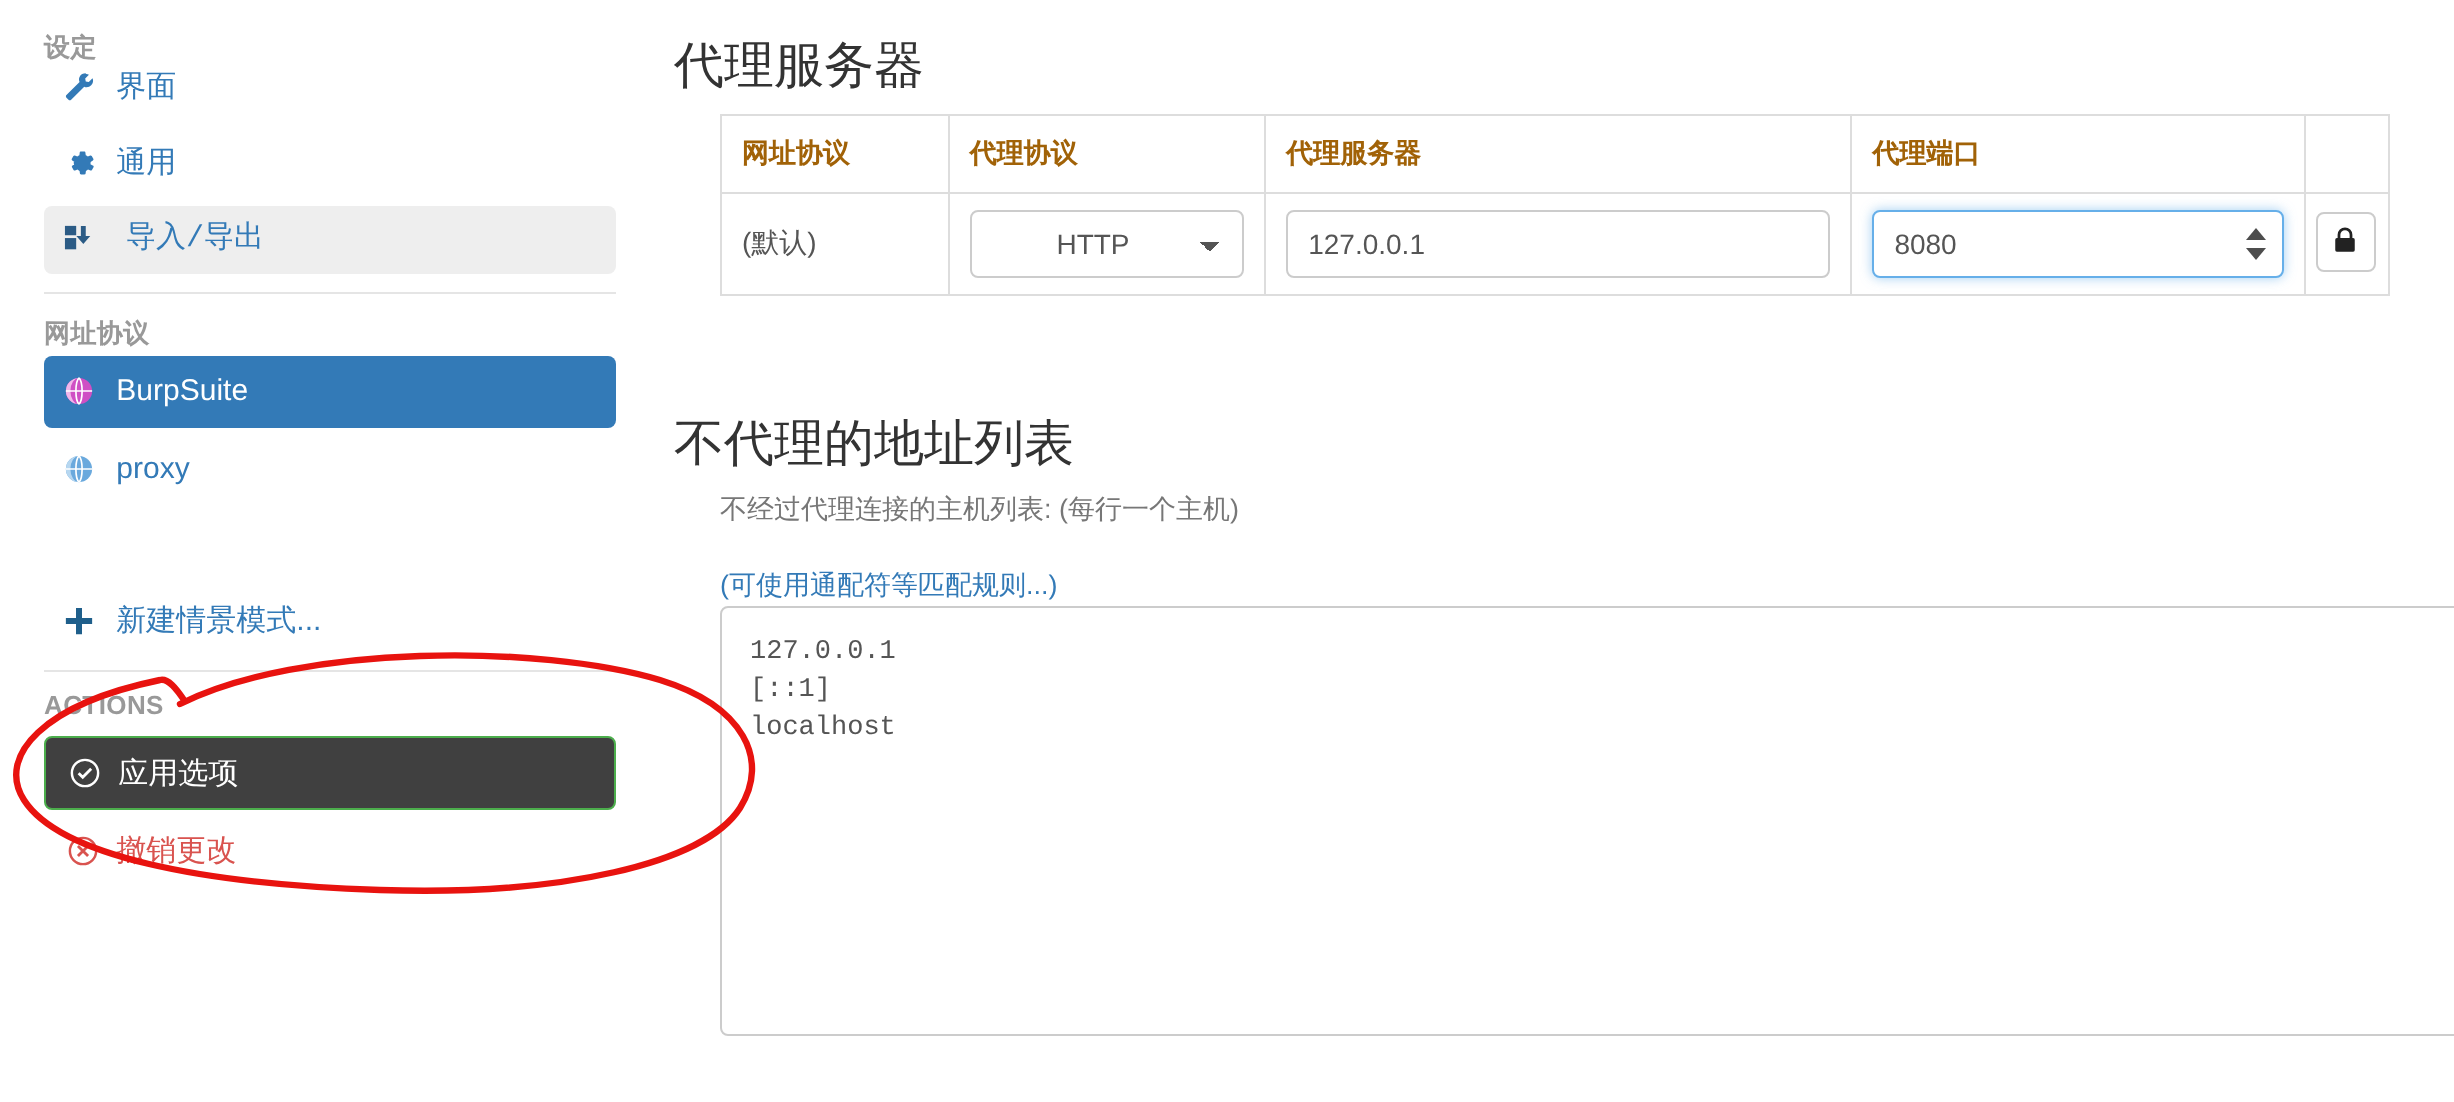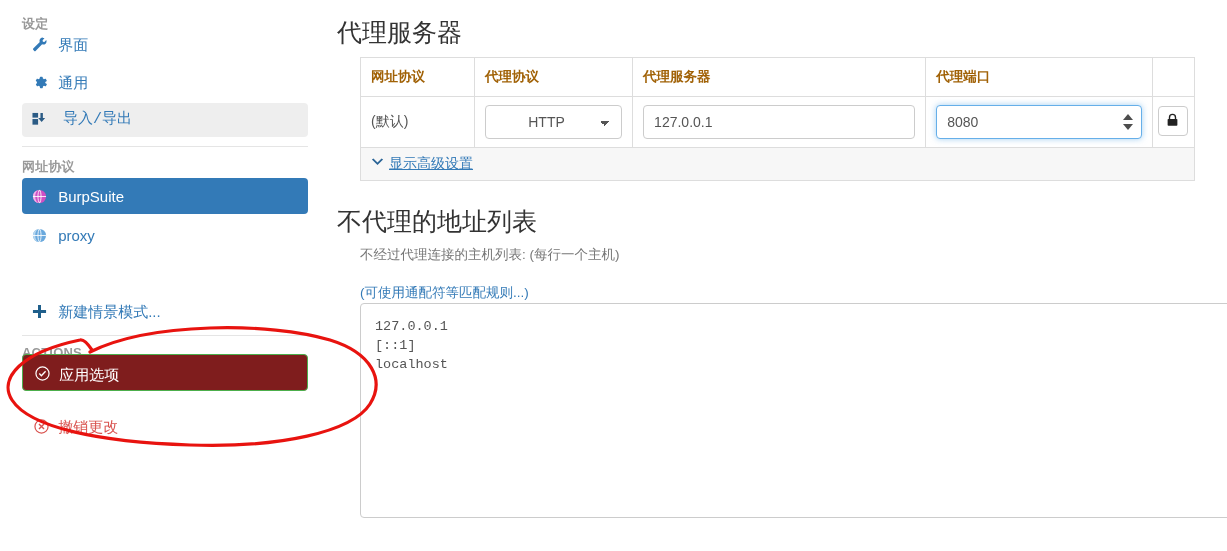--- a/index.html
+++ b/index.html
@@ -76,24 +76,24 @@
     background: #e5e5e5;
   }
 
   
   svg.ic { display:block; }
 
   
   #apply-btn {
     position: absolute;
     left: 22px;
-    top: 354px;
+    top: 368px;
     width: 286px;
     height: 37px;
-    background: #7f1d1d;
+    background: #404040;
     border: 1px solid #4cae4c;
     border-radius: 4px;
     box-sizing: border-box;
     color: #ffffff;
     font-size: 15px;
     line-height: 35px;
     white-space: nowrap;
     cursor: pointer;
   }
   #apply-btn .ico { display:inline-block; width:20px; margin-left:12px; vertical-align:middle; position:relative; top:-1px;}
@@ -445,31 +445,20 @@
           </td>
           <td class="lock-cell">
             <span class="lock-btn">
               <svg class="ic" width="13" height="15" viewBox="0 0 16 18" style="position:absolute;left:7px;top:6px;">
                 <path fill="none" stroke="#222222" stroke-width="1.7" d="M4.3 7.4V5.2a3.7 3.7 0 0 1 7.4 0v2.2"></path>
                 <rect x="2" y="7.2" width="12" height="8.4" rx="1" fill="#222222"></rect>
               </svg>
             </span>
           </td>
         </tr>
-        <tr>
-          <td class="adv-cell" colspan="5">
-            <span class="adv-link">
-              <span class="chev">
-                <svg class="ic" width="13" height="9" viewBox="0 0 14 9" style="display:inline-block;">
-                  <path fill="#2a6496" d="M1 1.2l6 6 6-6-1.6-0.9L7 4.6 2.6 0.3z"></path>
-                </svg>
-              </span><span>显示高级设置</span>
-            </span>
-          </td>
-        </tr>
       </tbody>
     </table>
 
     <div class="h1" id="bypass-title">不代理的地址列表</div>
 
     <div class="sub-text" id="bypass-hint">不经过代理连接的主机列表: (每行一个主机)</div>
 
     <div id="bypass-link">(可使用通配符等匹配规则...)</div>
 
     <textarea id="bypass-textarea" style="">127.0.0.1

